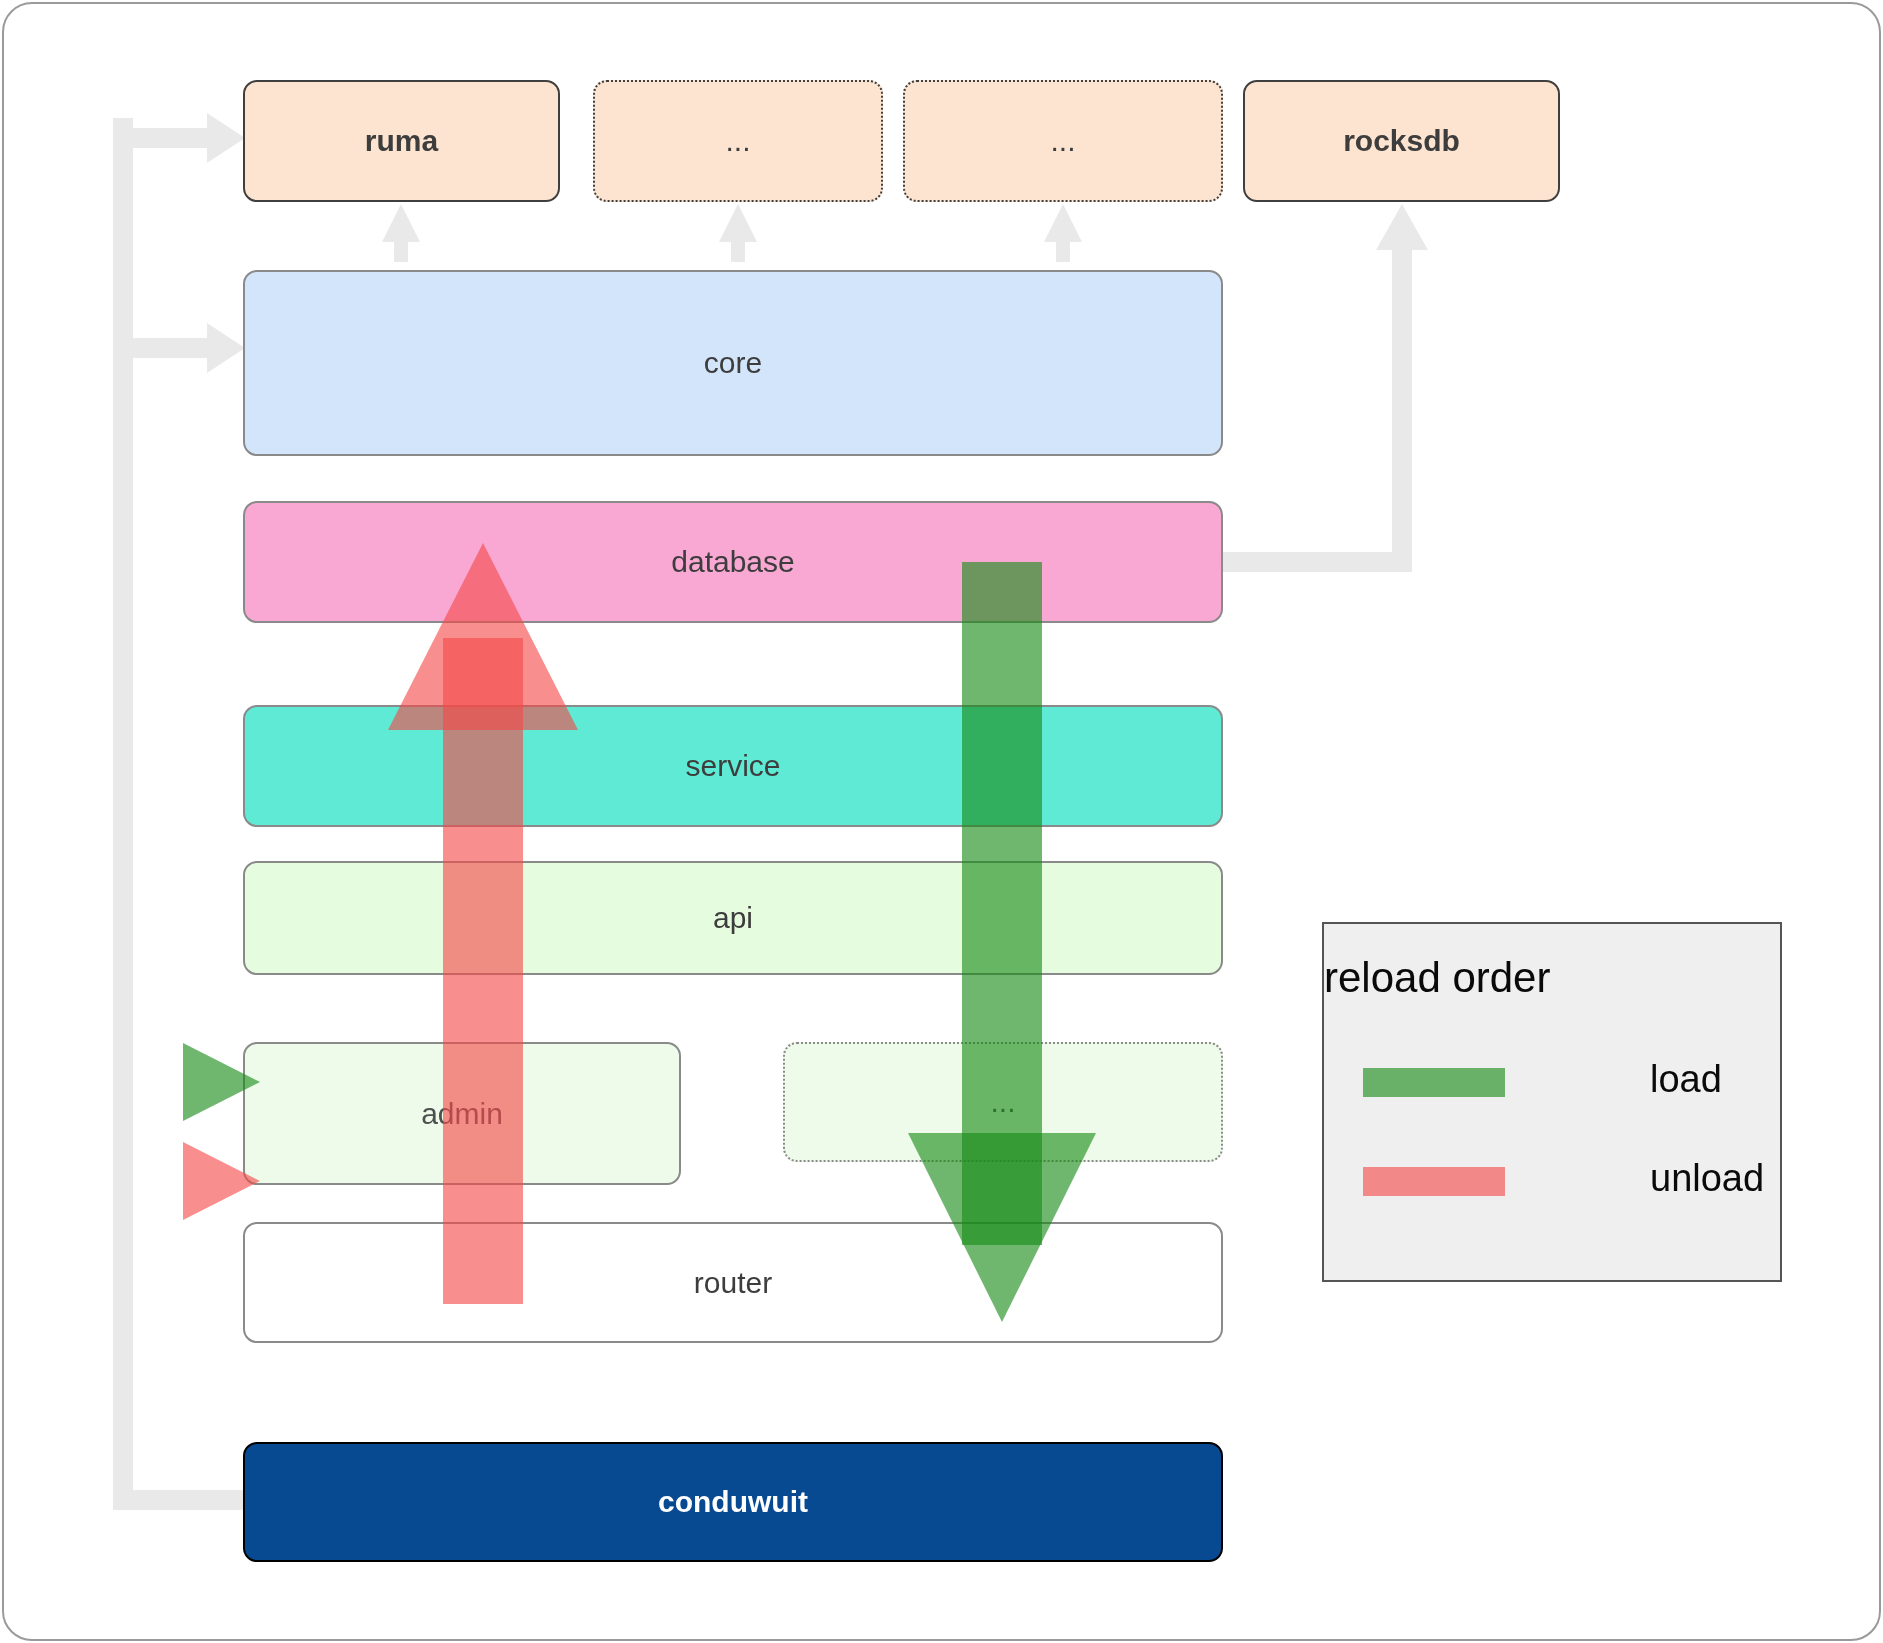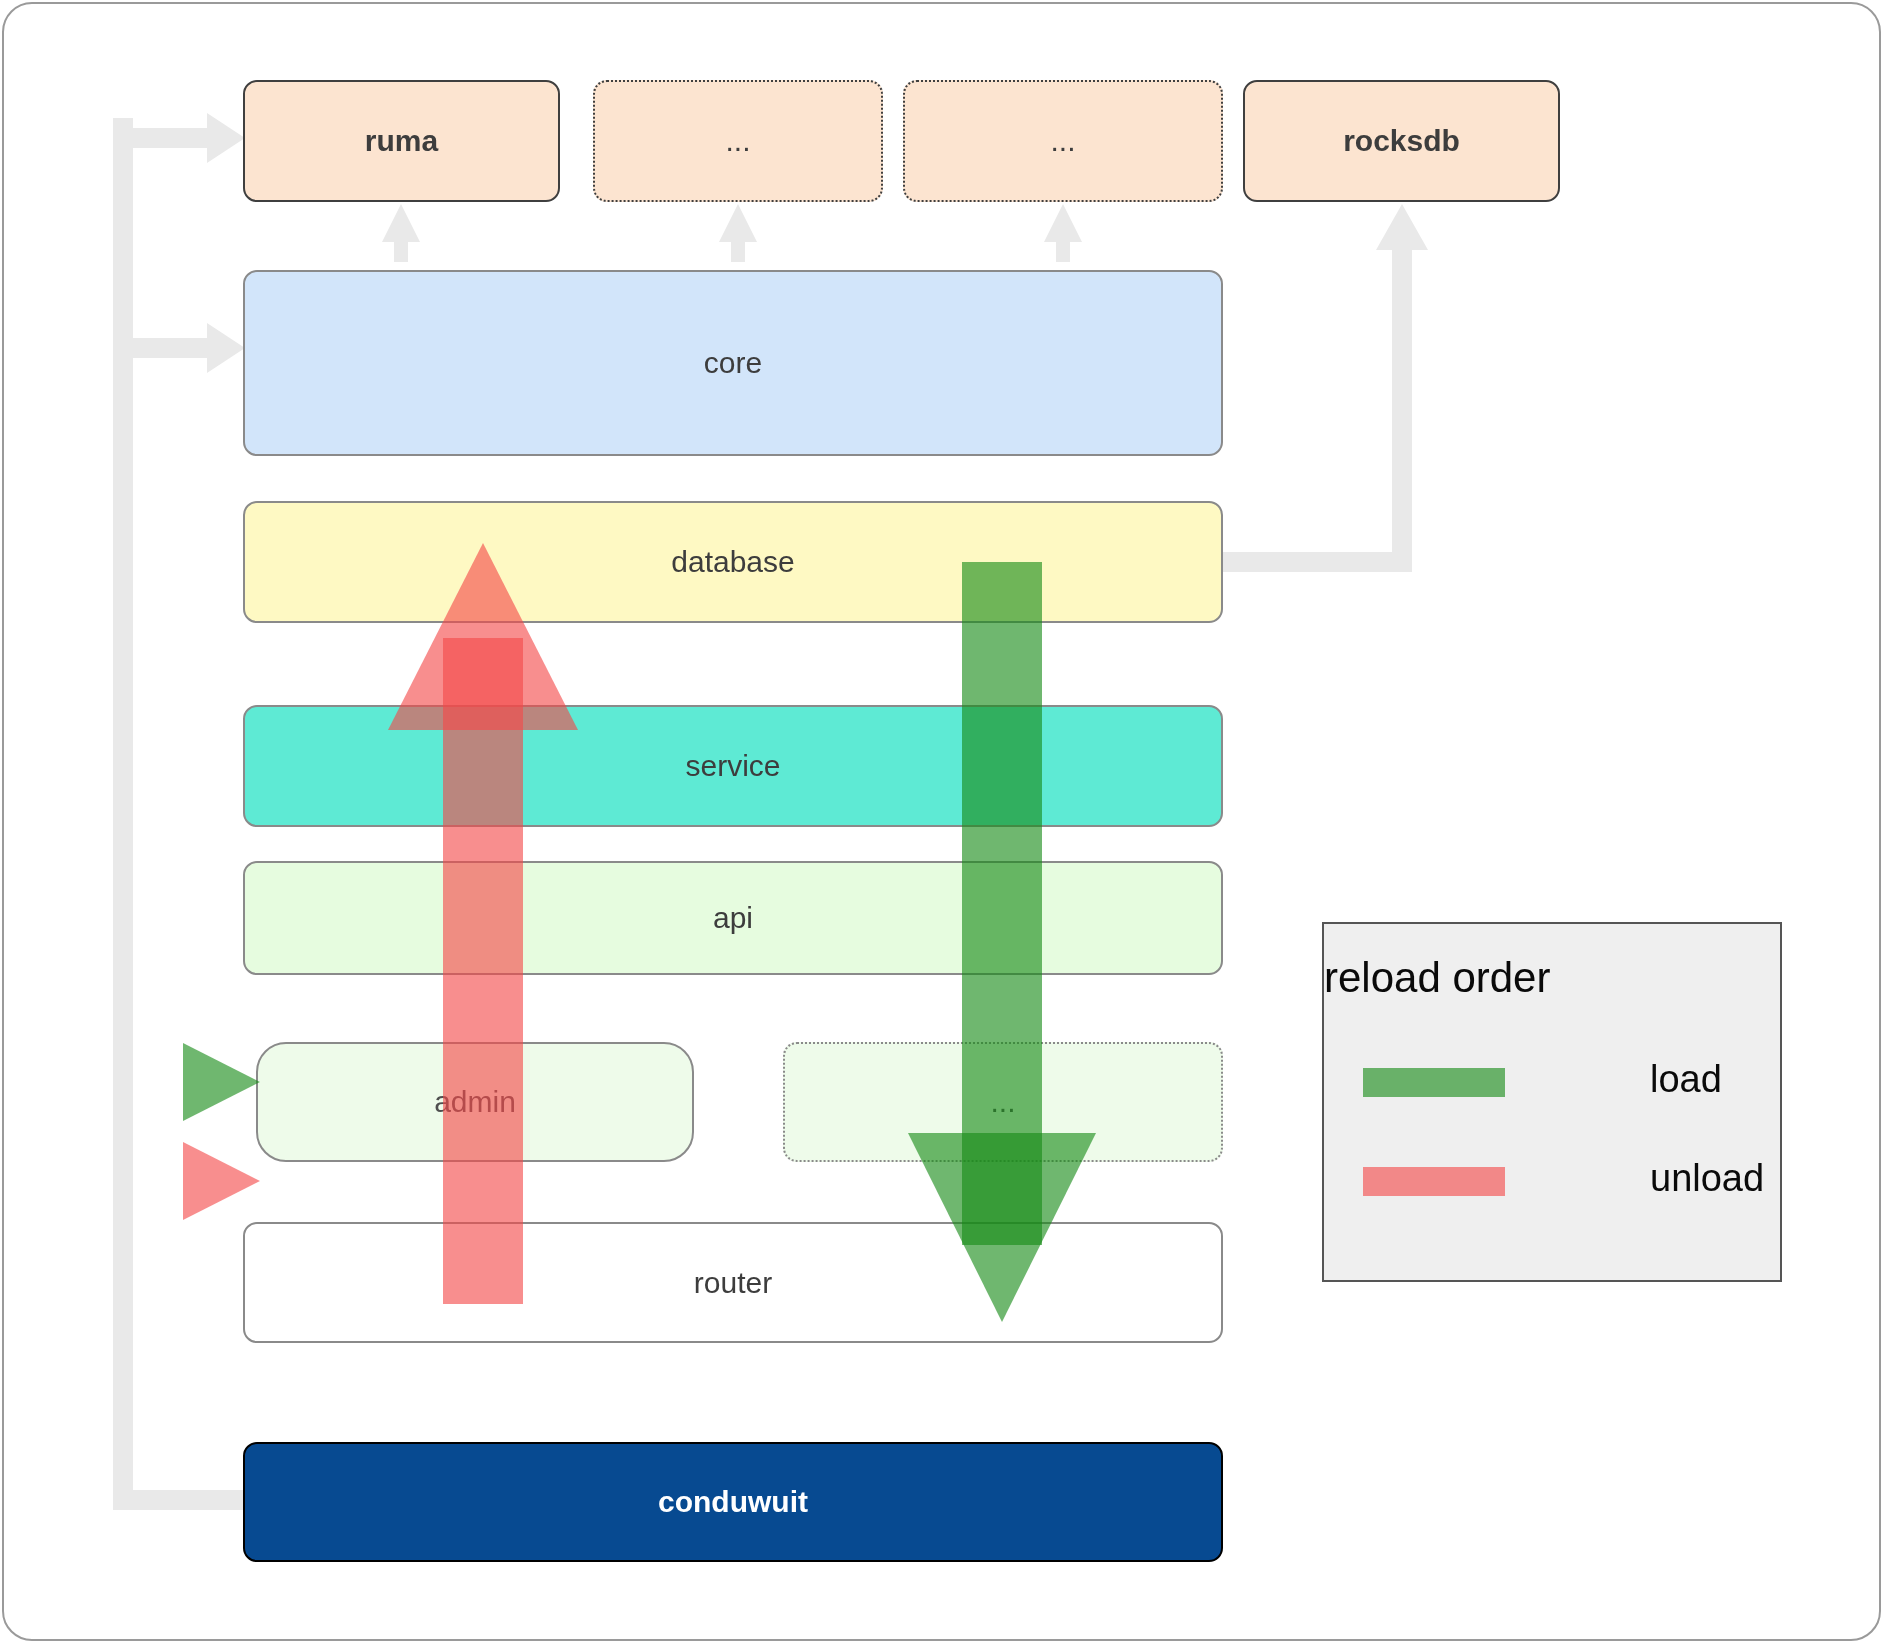--- a/index.html
+++ b/index.html
@@ -10,21 +10,21 @@
   
   .node{position:absolute;display:flex;align-items:center;justify-content:center;
         border-radius:14px;font-size:30px;color:#3d3d3d;box-sizing:border-box;}
   .solid-dark{border:2px solid #3f3f3f;font-weight:bold;}
   .dotted-dark{border:2px dotted #3f3f3f;}
   .solid-gray{border:2px solid #8a8a8a;}
   .dotted-gray{border:2px dotted #8a8a8a;}
 
   .peach{background:#fce4d0;}
   .core{background:#d2e5fa;}
-  .database{background:#fef9c3;}
+  .database{background:#f9a8d4;}
   .service{background:#5eead4;margin-top:24px;}
   .api{background:#e6fcdf;}
   .admin{background:#eefbea;color:#4f4f4f;}
   .router{background:#ffffff;}
   .conduwuit{background:#074a91;border:2px solid #000;color:#ffffff;font-weight:bold;}
 
   
   .conn{position:absolute;background:#e9e9e9;}
   .tri{position:absolute;background:#e9e9e9;}
   .tri-right{clip-path:polygon(0 0,100% 50%,0 100%);}
@@ -87,21 +87,21 @@
   </div>
   <div class="node database solid-gray" style="left:243px;top:501px;width:980px;height:122px;">
     <span>database</span>
   </div>
   <div class="node service solid-gray" style="left:243px;top:681px;width:980px;height:122px;">
     <span>service</span>
   </div>
   <div class="node api solid-gray" style="left:243px;top:861px;width:980px;height:114px;">
     <span>api</span>
   </div>
-  <div class="node admin solid-gray" style="left:256px;top:1042px;width:438px;height:120px;border-radius:30px;">
+  <div class="node admin solid-gray" style="left:243px;top:1042px;width:438px;height:143px;">
     <span>admin</span>
   </div>
   <div class="node admin dotted-gray" style="left:783px;top:1042px;width:440px;height:120px;">
     <span>...</span>
   </div>
   <div class="node router solid-gray" style="left:243px;top:1222px;width:980px;height:121px;">
     <span>router</span>
   </div>
   <div class="node conduwuit" style="left:243px;top:1442px;width:980px;height:120px;">
     <span>conduwuit</span>

